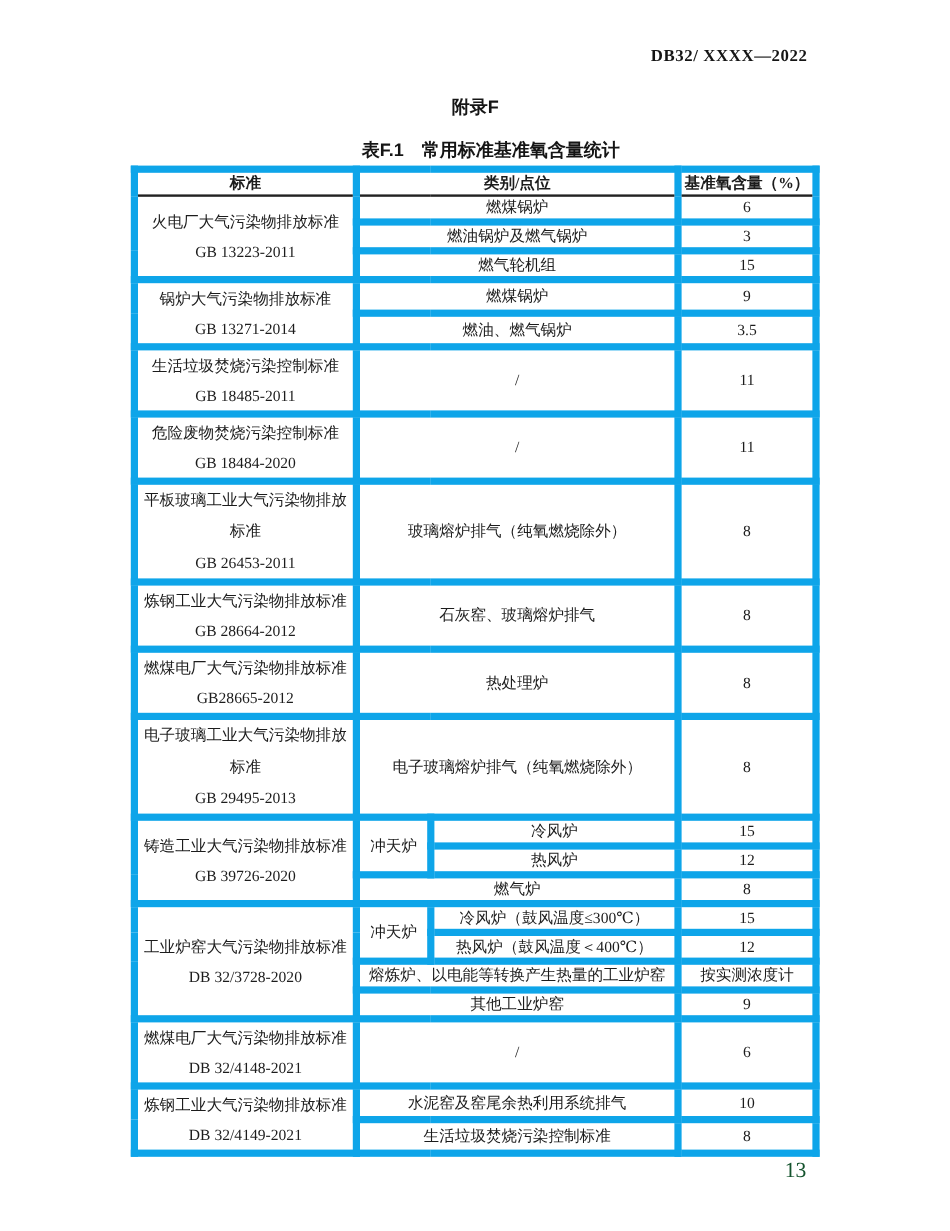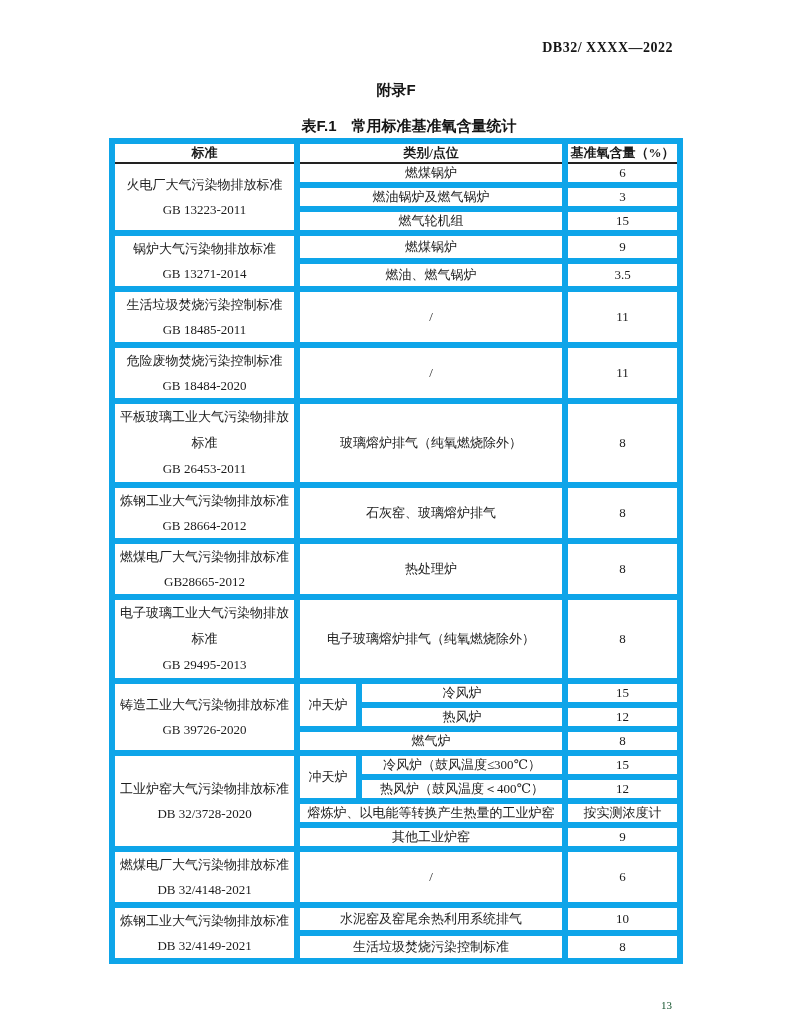--- a/index.html
+++ b/index.html
@@ -62,22 +62,22 @@
   tr.gs td{border-top:2px solid #222;}
   .h22{height:22px;}
   .h24{height:24px;}
   .h42{height:42px;margin-left:16px;}
   .h57{height:46px;}
   .h58{height:58px;}
   td.std{line-height:25px;}
   td.std.tight{line-height:26px;}
   .page-number{
     position:absolute;
-    bottom:15px;right:120px;
-    font-size:11px;
+    bottom:40px;right:120px;
+    font-size:18px;
     color:#14532d;
   }
 </style>
 </head>
 <body>
 
 <div class="page">
 
   <div class="header-right">DB32/ XXXX—2022</div>
 

